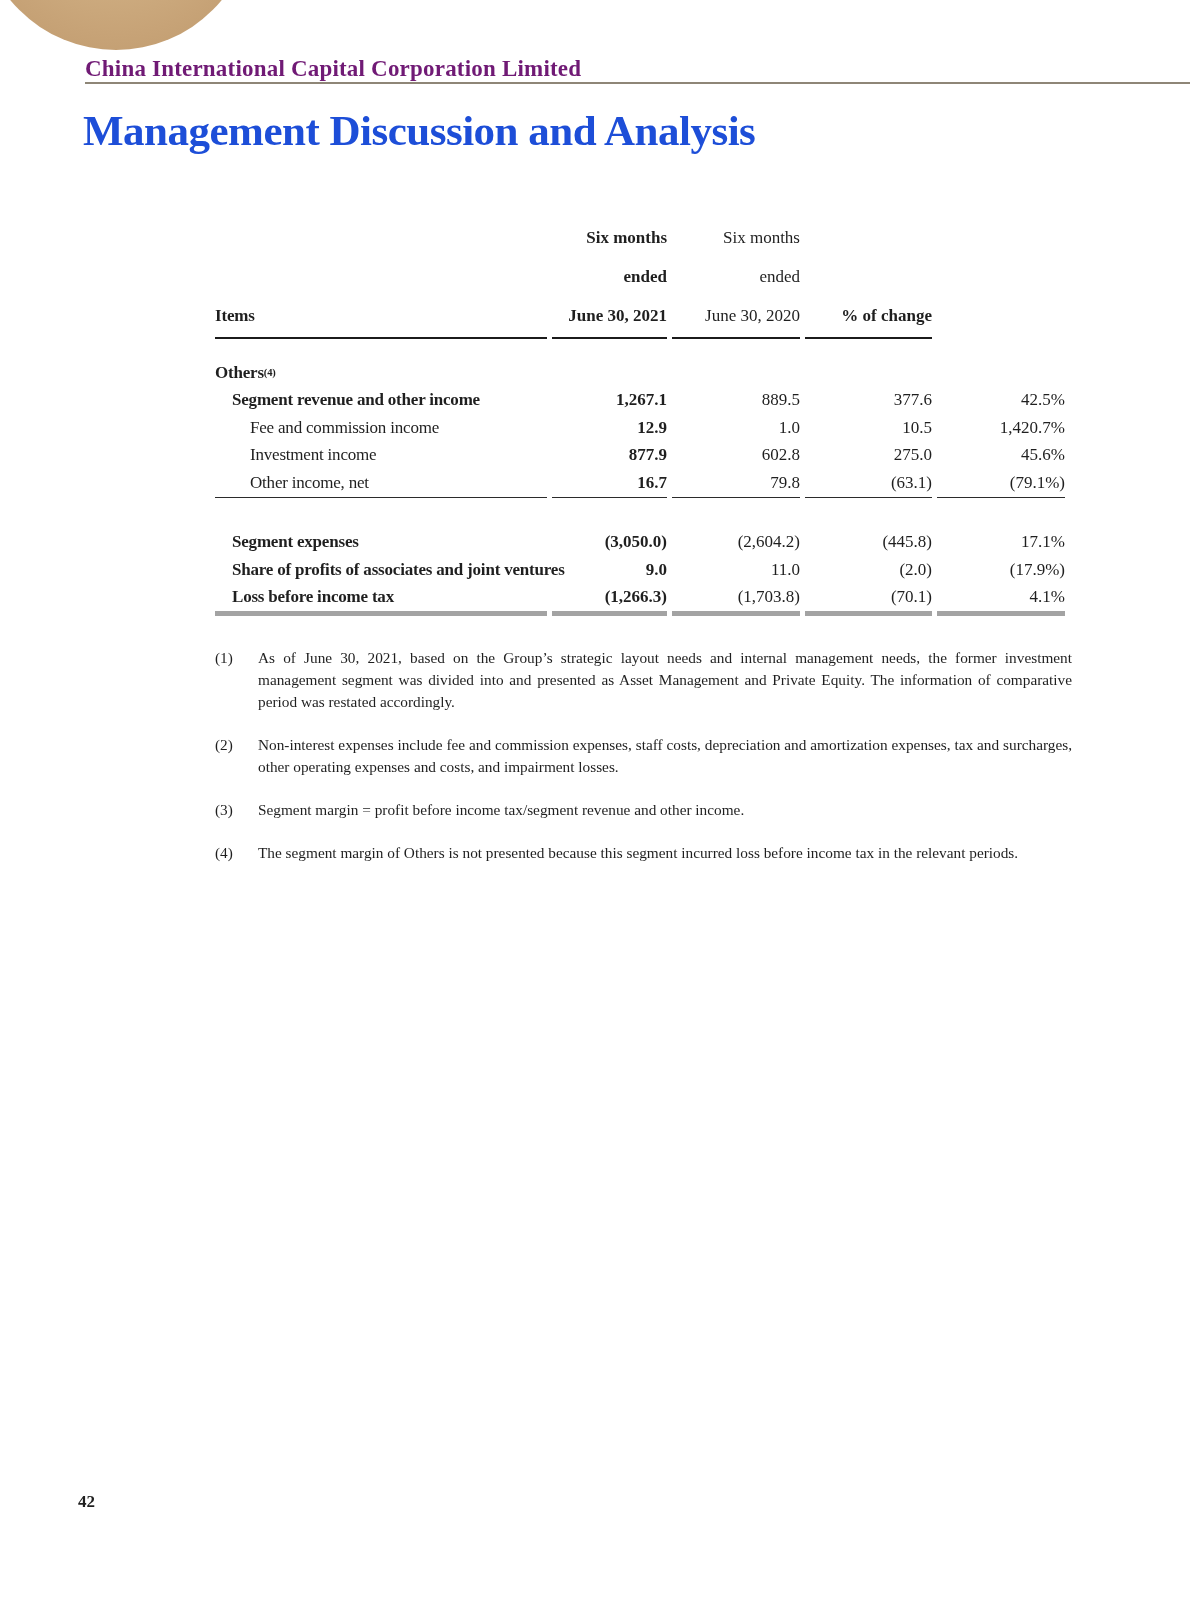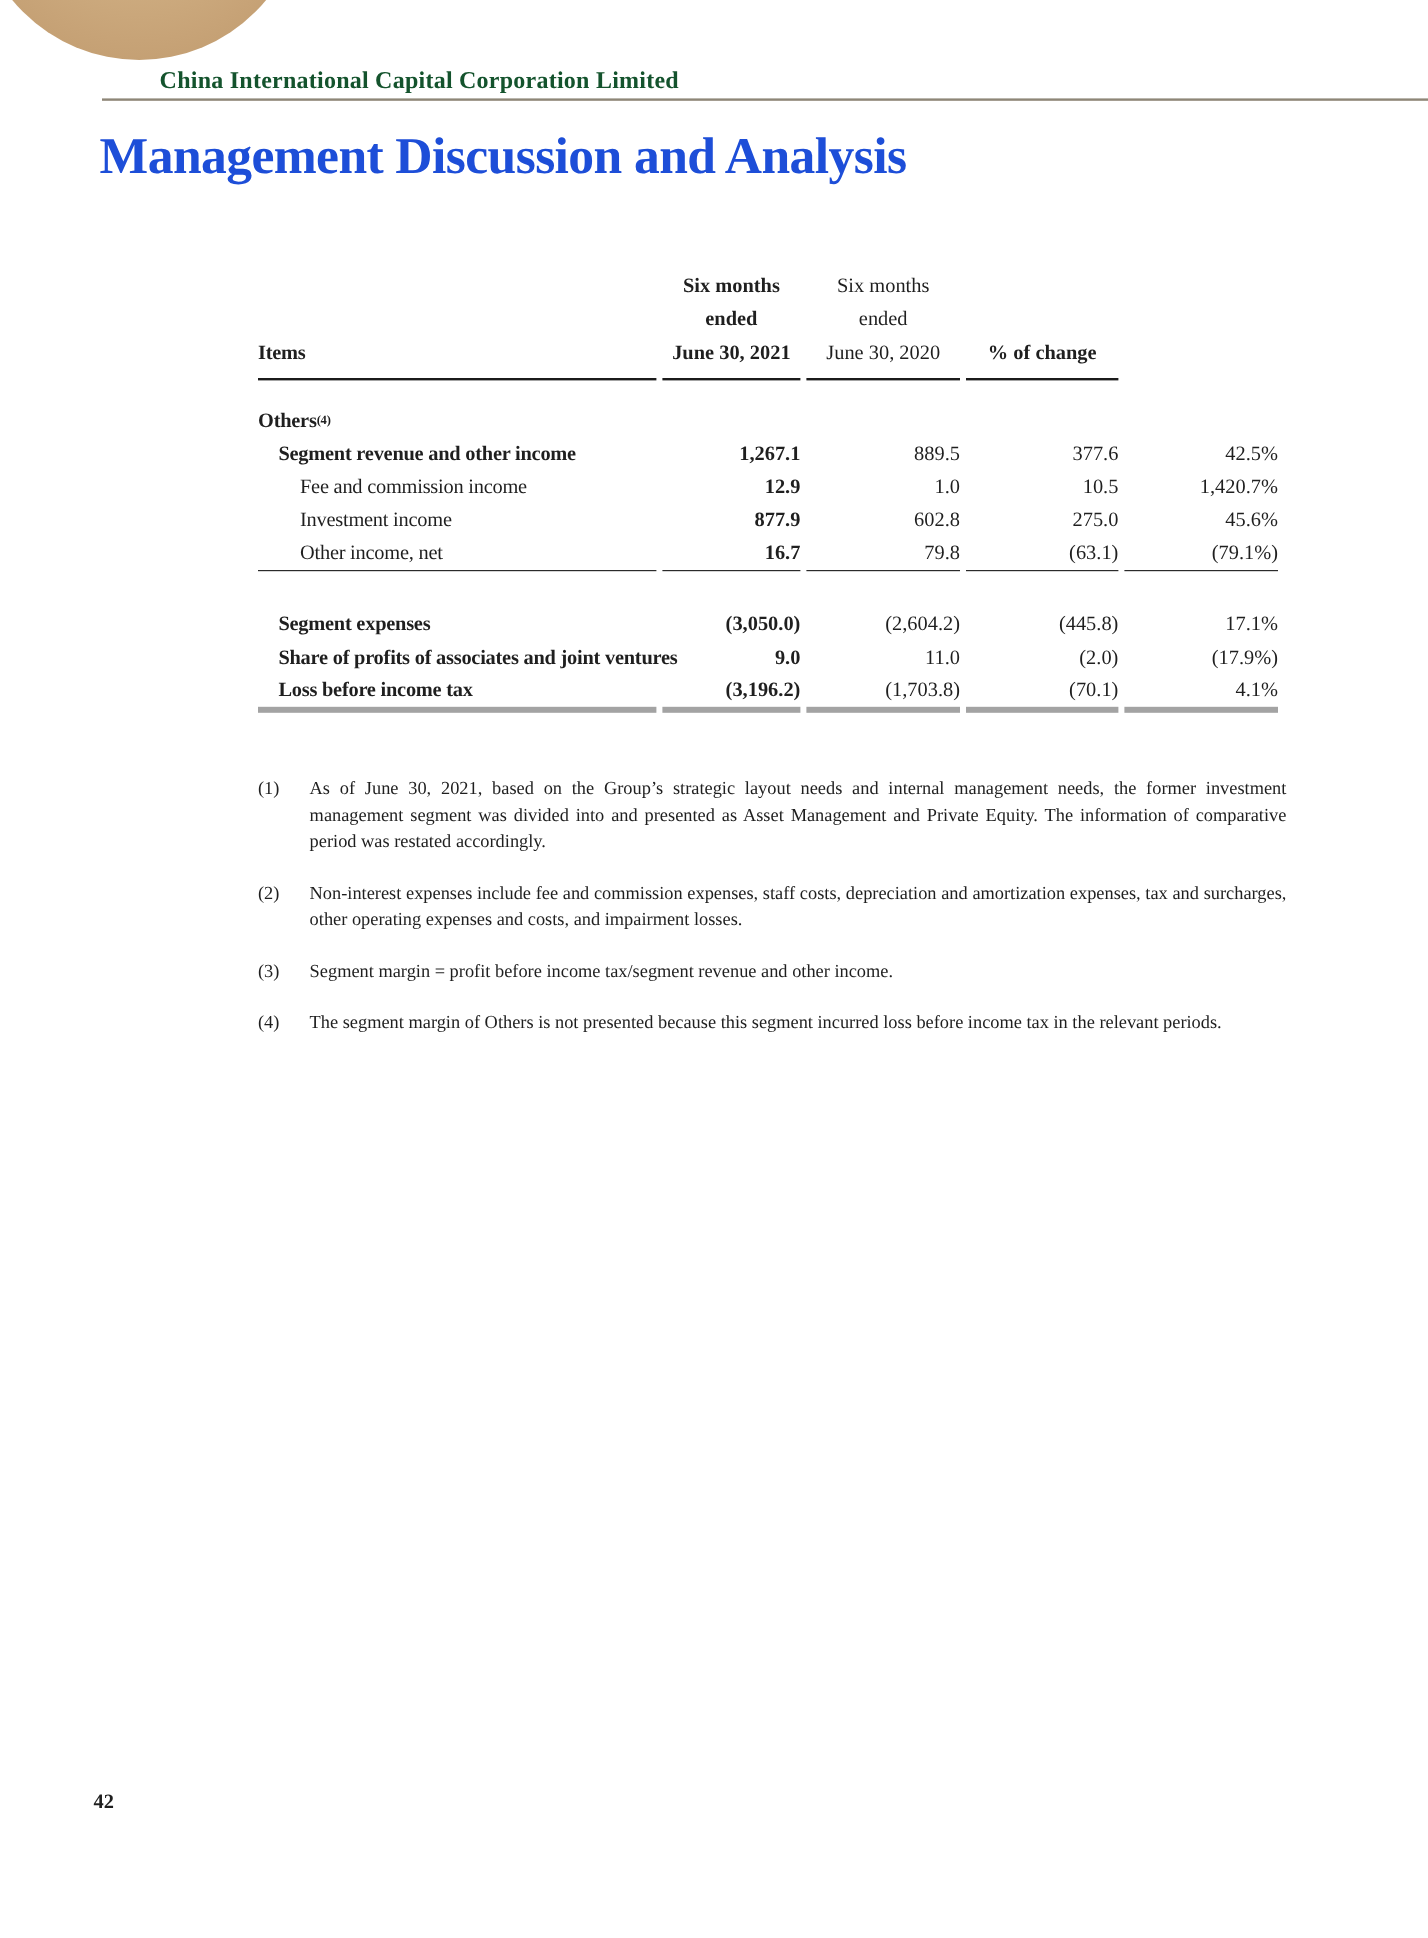--- a/index.html
+++ b/index.html
@@ -9,42 +9,42 @@
     overflow:hidden;
   }
   
   .deco-circle{
     position:absolute;left:-21px;top:-224px;width:274px;height:274px;
     border-radius:50%;
     background:radial-gradient(circle at 50% 42%,#dcc5a0 0%,#cfae82 40%,#c7a377 68%,#bd986b 100%);
   }
   
   .company{
-    position:absolute;left:85px;top:56px;font-size:20px;font-weight:bold;
-    color:#14532d;letter-spacing:0.2px;margin-left:48px;
+    position:absolute;left:85px;top:56px;font-size:23px;font-weight:bold;
+    color:#701a75;letter-spacing:0.2px;
   }
   .header-rule{
     position:absolute;left:85px;top:82px;right:0;height:2px;background:#8e8677;
   }
   .title{
     position:absolute;left:83px;top:106px;margin:0;
     font-size:43px;font-weight:bold;color:#1d4ed8;letter-spacing:-0.5px;
   }
   
   .fintable{position:absolute;left:215px;top:220px;width:850px;font-size:17px;}
   .trow{display:grid;grid-template-columns:332px 115px 128px 127px 128px;column-gap:5px;}
   .cell{min-width:0;}
   .num{text-align:right;justify-content:flex-end;}
   .bold{font-weight:bold;}
   .thead .cell{
     display:flex;flex-direction:column;justify-content:flex-end;
     line-height:28px;padding:4px 0 7px 0;
     border-bottom:2.5px solid #1b1b1b;
   }
-  .thead .num{align-items:center;}
+  .thead .num{align-items:flex-end;gap:11px;}
   .body .cell{height:27.5px;display:flex;align-items:center;white-space:nowrap;}
   .items{letter-spacing:-0.2px;}
   .ind1 .items{padding-left:17px;}
   .ind2 .items{padding-left:35px;}
   .underline-thin .cell{border-bottom:1.2px solid #2b2b2b;}
   .underline-thick .cell{border-bottom:5px solid #a3a3a3;}
   .spacer-20{height:20px;}
   .spacer-31{height:31px;}
   sup.fnref{font-size:10.5px;line-height:0;vertical-align:6px;font-weight:bold;}
   
@@ -141,21 +141,21 @@
   <div class="trow body ind1">
     <div class="cell items bold">Share of profits of associates and joint ventures</div>
     <div class="cell num bold">9.0</div>
     <div class="cell num">11.0</div>
     <div class="cell num">(2.0)</div>
     <div class="cell num">(17.9%)</div>
   </div>
 
   <div class="trow body ind1 underline-thick">
     <div class="cell items bold">Loss before income tax</div>
-    <div class="cell num bold">(3,196.2)</div>
+    <div class="cell num bold">(1,266.3)</div>
     <div class="cell num">(1,703.8)</div>
     <div class="cell num">(70.1)</div>
     <div class="cell num">4.1%</div>
   </div>
 
 </div>
 
 <div class="footnotes">
   <div class="footnote">
     <div class="fn-num">(1)</div>

